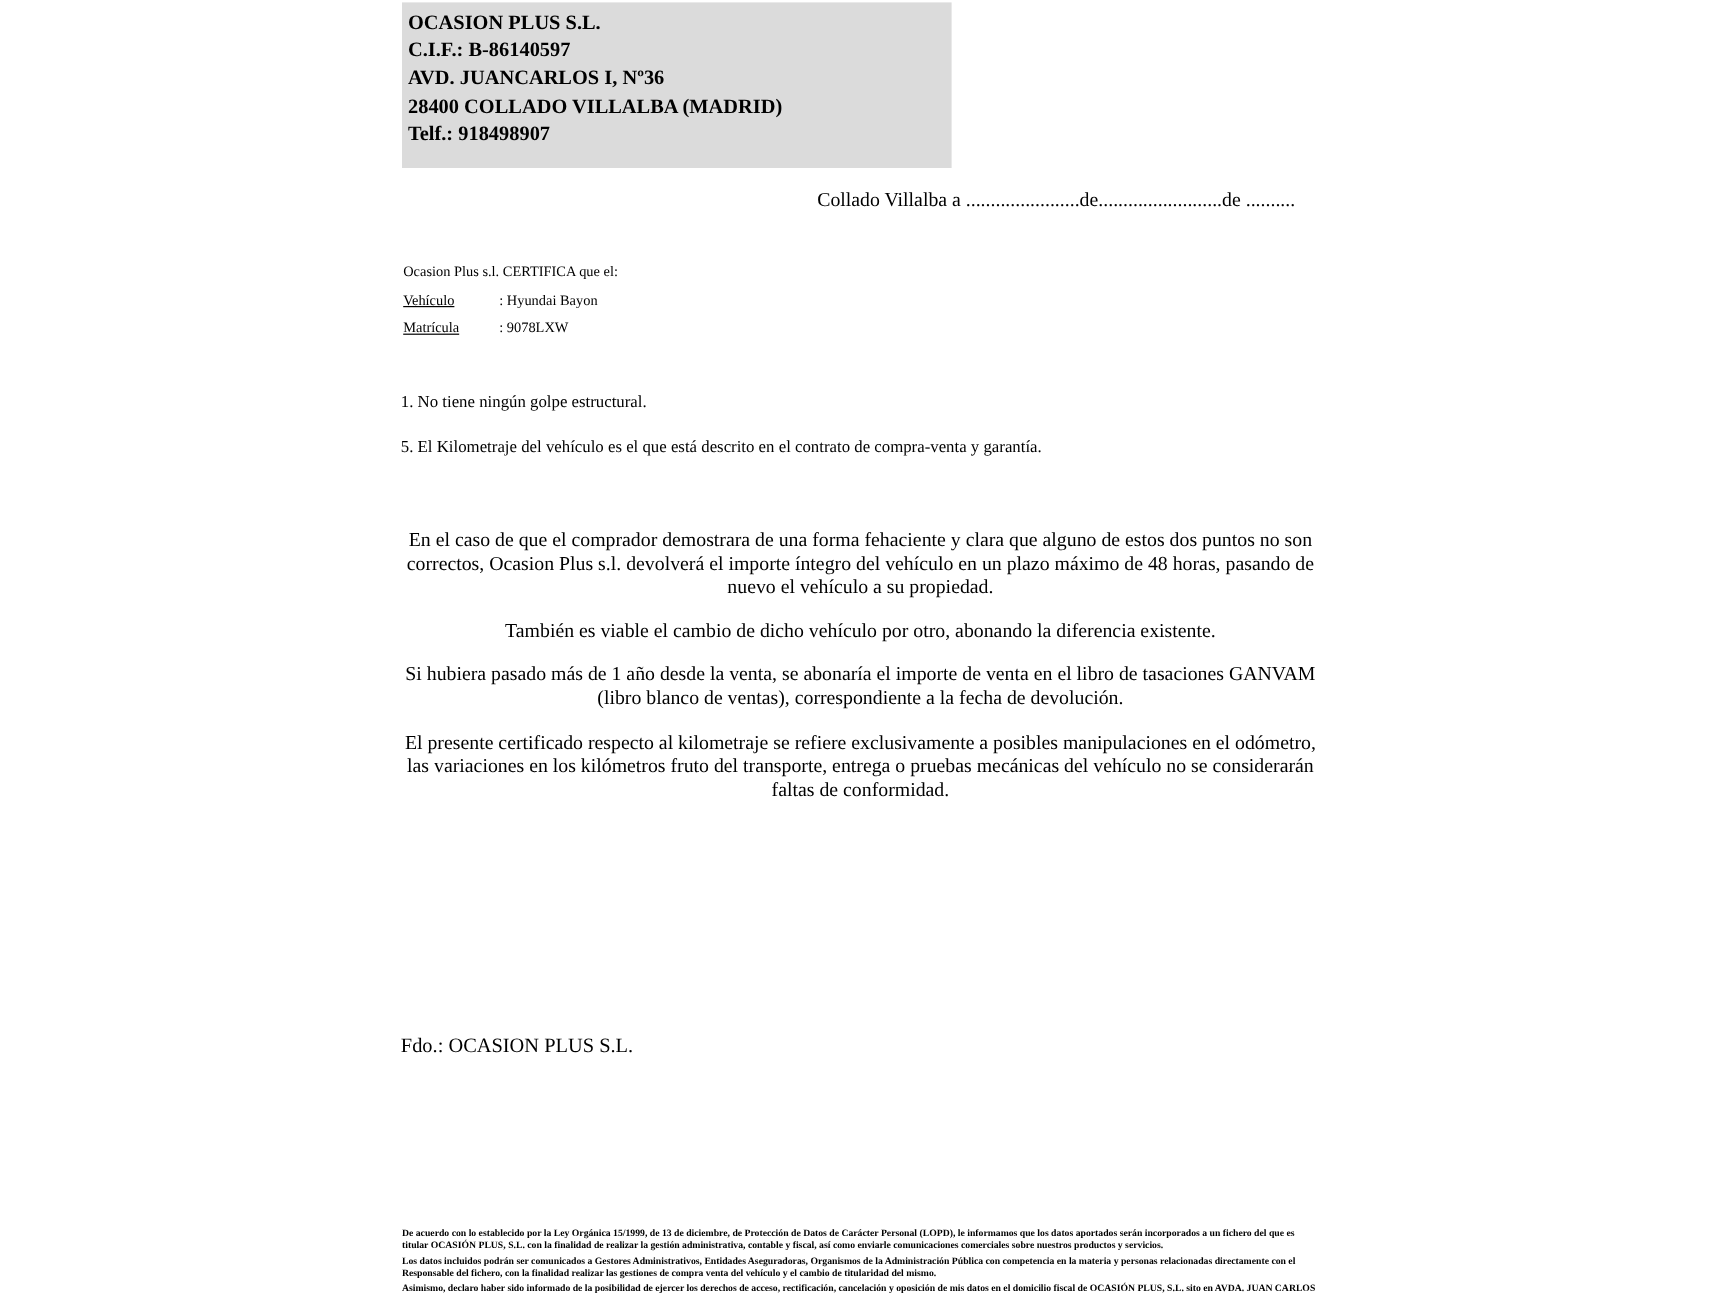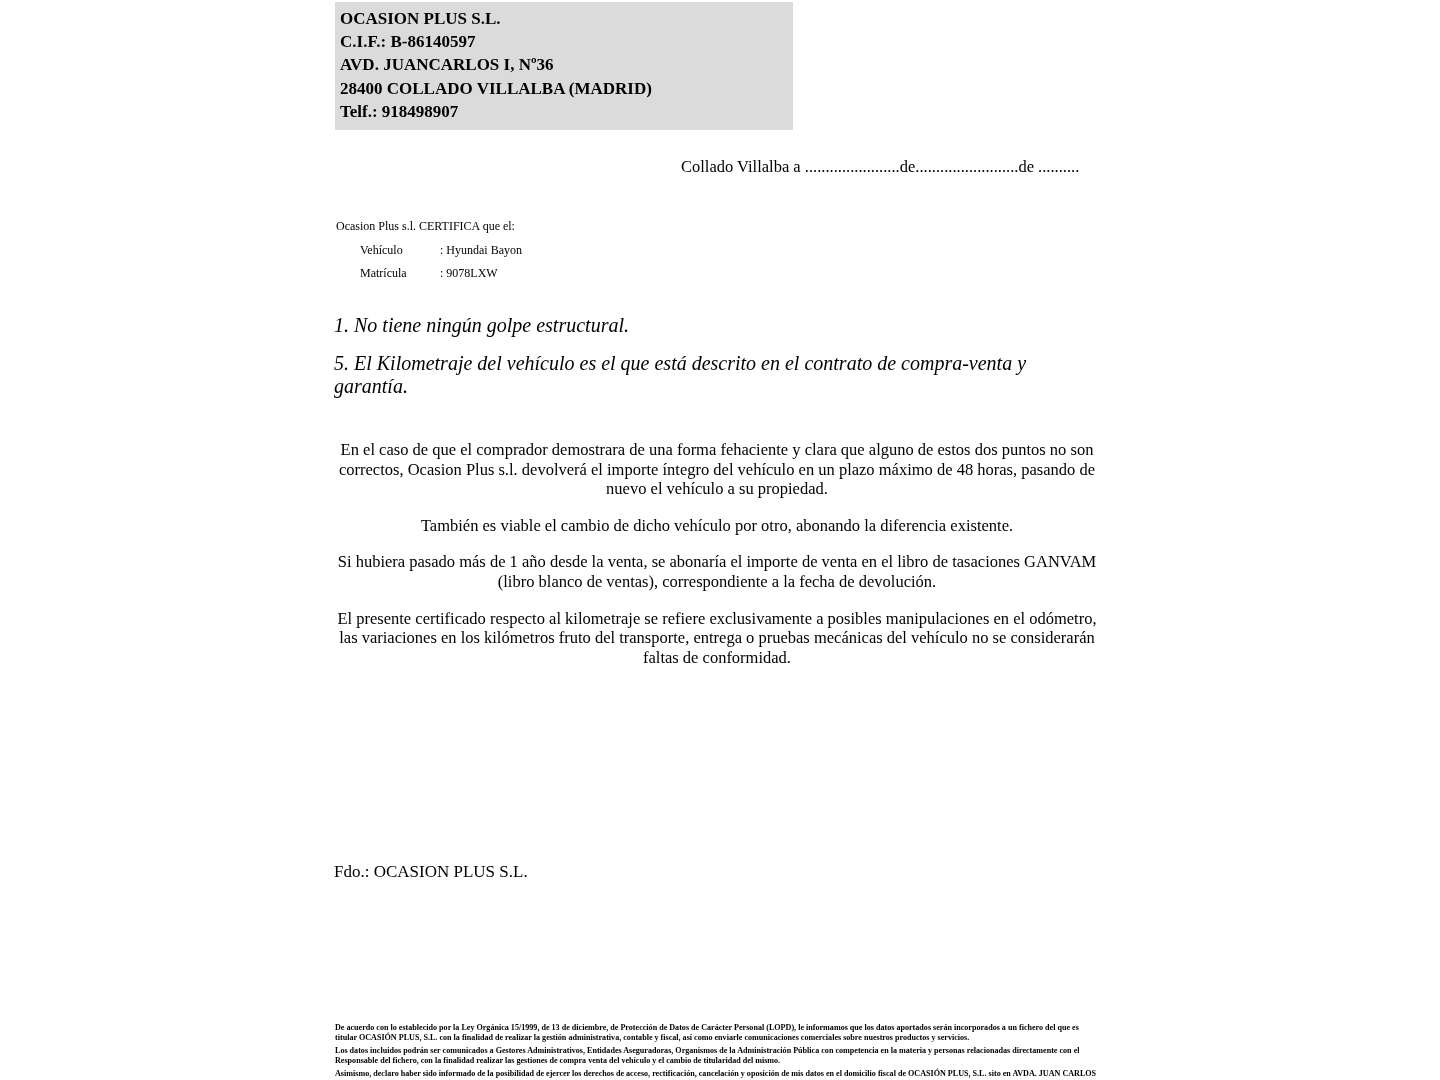--- a/index.html
+++ b/index.html
@@ -15,21 +15,21 @@
     color: #000000;
     font-family: "Liberation Serif", "DejaVu Serif", serif;
     overflow: hidden;
   }
   .header-box {
     position: absolute;
     left: 335px;
     top: 2px;
     width: 458px;
     background: #dbdbdb;
-    padding: 5px 0 7px 5px;
+    padding: 5px 0 17px 5px;
     box-sizing: border-box;
   }
   .header-box div {
     font-weight: bold;
     font-size: 17px;
     line-height: 23.2px;
     white-space: nowrap;
   }
   .date-line {
     position: absolute;
@@ -41,29 +41,28 @@
   .cert-block {
     position: absolute;
     left: 336px;
     top: 215px;
     font-size: 12px;
     line-height: 23.5px;
   }
   .cert-row .label {
     display: inline-block;
     min-width: 80px;
-    margin-left: 24px;
+    text-decoration: underline;
   }
   .points {
     position: absolute;
     left: 334px;
-    top: 314px;
+    top: 324px;
     width: 766px;
-    font-size: 20px;
-    font-style: italic;
+    font-size: 14px;
   }
   .points .point {
     margin: 0 0 15px 0;
     line-height: 23px;
   }
   .paragraphs {
     position: absolute;
     left: 334px;
     top: 440px;
     width: 766px;

